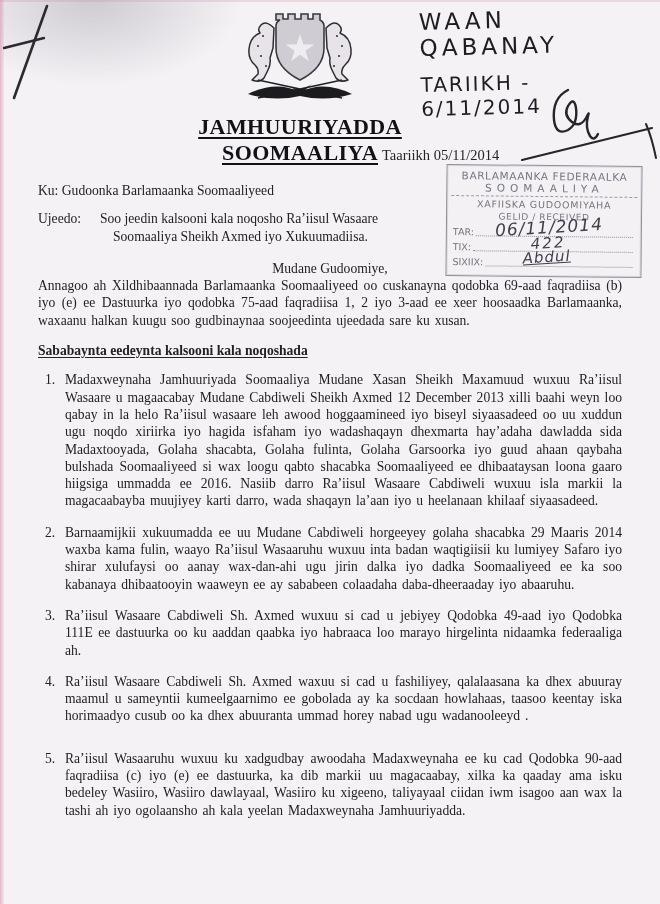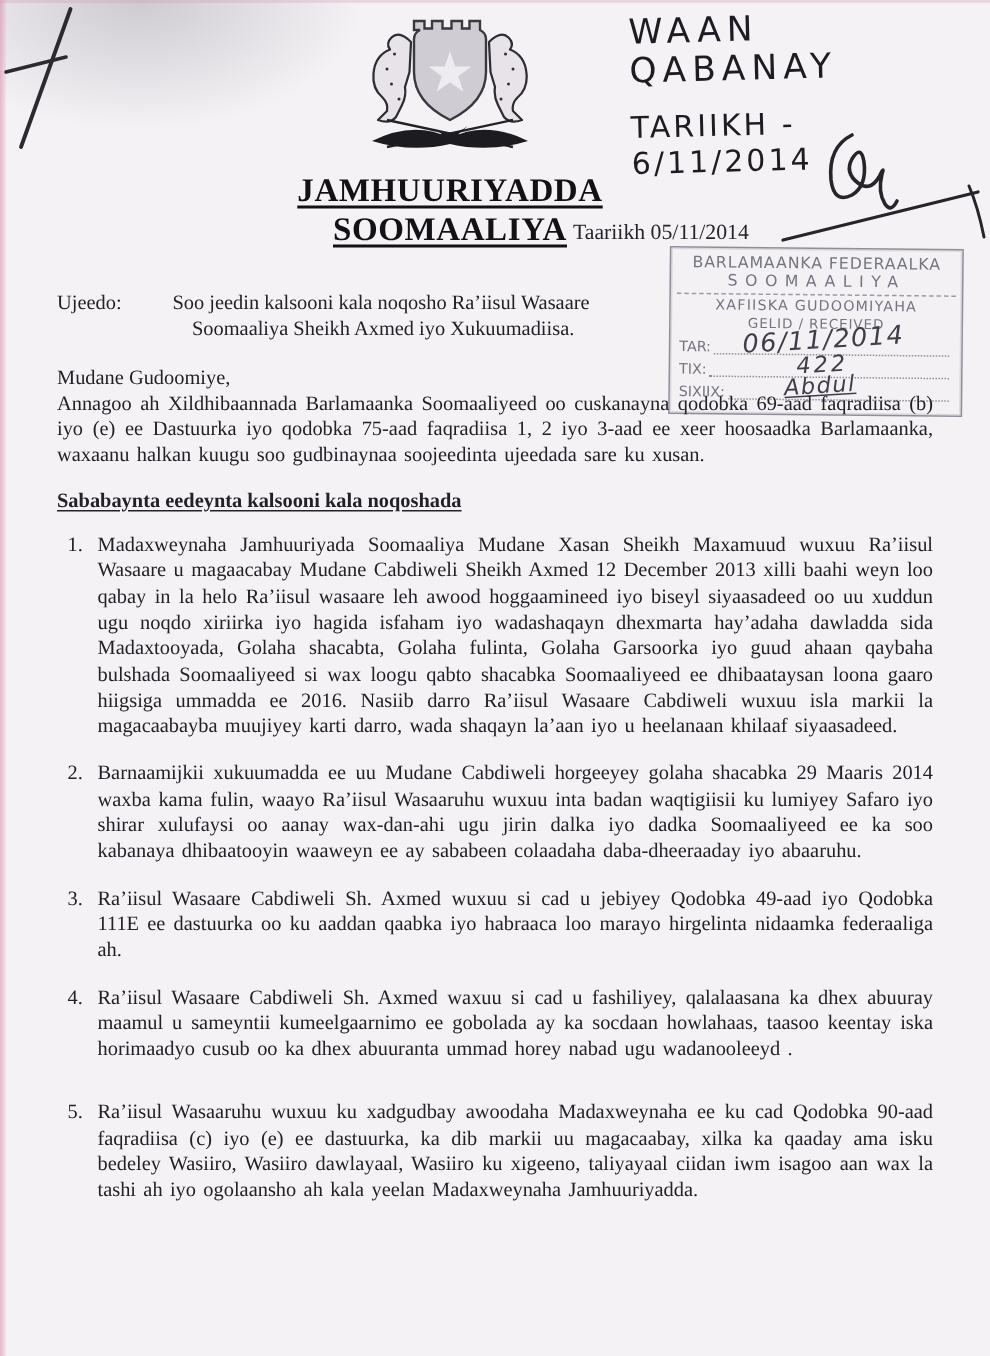--- a/index.html
+++ b/index.html
@@ -41,24 +41,24 @@
   .stamp .frow .lead{flex:1;border-bottom:1.6px dotted #8e8e99;margin:0 2px 1px 2px;height:1px;}
   .stamp .hw{position:absolute;font-family:"DejaVu Sans", sans-serif;font-style:italic;
              color:#3f3e4a;transform:rotate(-4deg);}
   .stamp .hw-date{left:42px;top:-8px;font-size:17px;letter-spacing:1px;}
   .stamp .hw-tix{left:78px;top:-6px;font-size:15px;letter-spacing:2px;}
   .stamp .hw-six{left:70px;top:-7px;font-size:15px;letter-spacing:1px;text-decoration:underline;}
 
   
   .body{position:absolute;left:38px;top:182px;width:584px;font-size:13.6px;line-height:17.3px;}
   .to-line{margin:0;}
-  .subject{display:flex;margin-top:11px;gap:15px;}
+  .subject{display:flex;margin-top:11px;}
   .subject .lbl{width:62px;flex:none;}
   .subject .txt .ln2{padding-left:13px;}
-  .salutation{margin-top:15px;}
+  .salutation{margin-top:15px;text-align:center;}
   .intro{text-align:justify;word-spacing:1.5px;}
   .heading{margin-top:13px;text-decoration:underline;text-underline-offset:2px;font-weight:bold;}
   ol.points{margin:12px 0 0 0;padding:0;list-style:none;}
   ol.points li{display:flex;margin-top:14px;}
   ol.points li:first-child{margin-top:0;}
   ol.points li.gap-big{margin-top:25px;}
   ol.points .num{width:27px;flex:none;padding-left:7px;box-sizing:border-box;}
   ol.points .txt{flex:1;text-align:justify;word-spacing:1.5px;}
 </style>
 </head>
@@ -129,20 +129,21 @@
       <span class="hw hw-tix">422</span>
     </div>
     <div class="frow">
       <span>SIXIIX:</span>
       <span class="lead"></span>
       <span class="hw hw-six">Abdul</span>
     </div>
   </div>
 
   <div class="body">
+    <div class="to-line">Ku: Gudoonka Barlamaanka Soomaaliyeed</div>
 
     <div class="subject">
       <div class="lbl">Ujeedo:</div>
       <div class="txt">
         <div>Soo jeedin kalsooni kala noqosho Ra’iisul Wasaare</div>
         <div class="ln2">Soomaaliya Sheikh Axmed iyo Xukuumadiisa.</div>
       </div>
     </div>
 
     <div class="salutation">Mudane Gudoomiye,</div>

